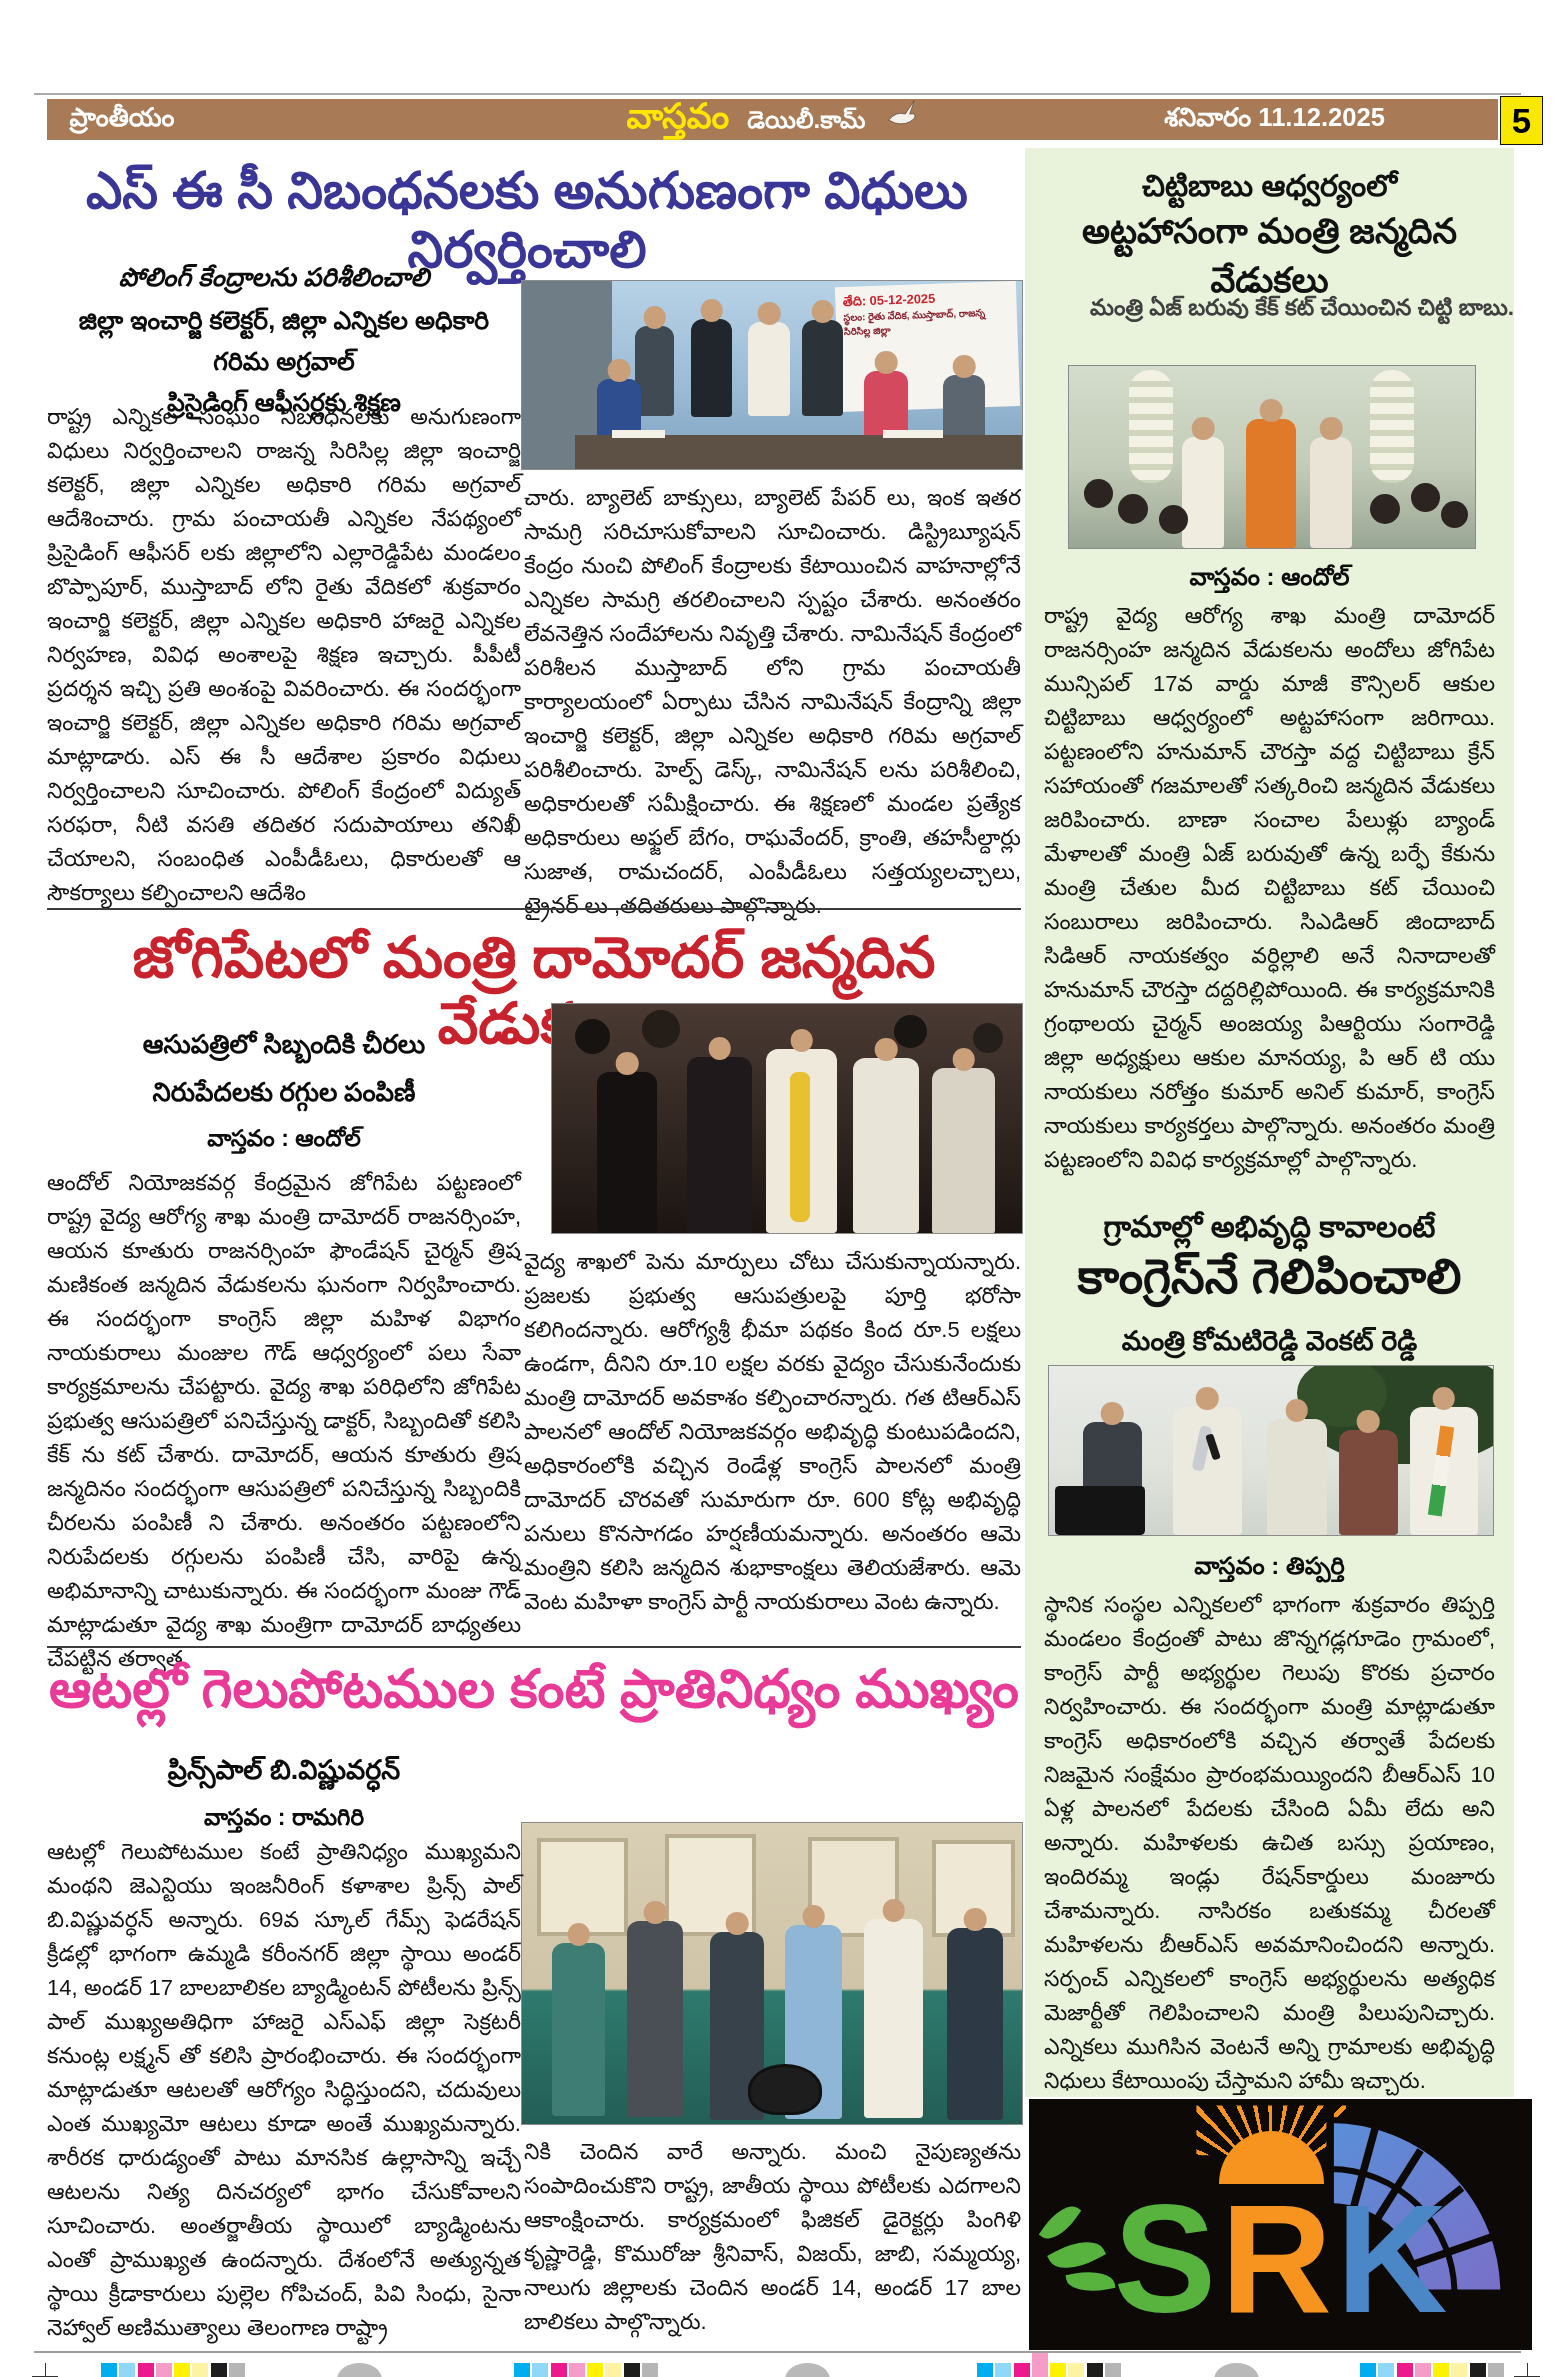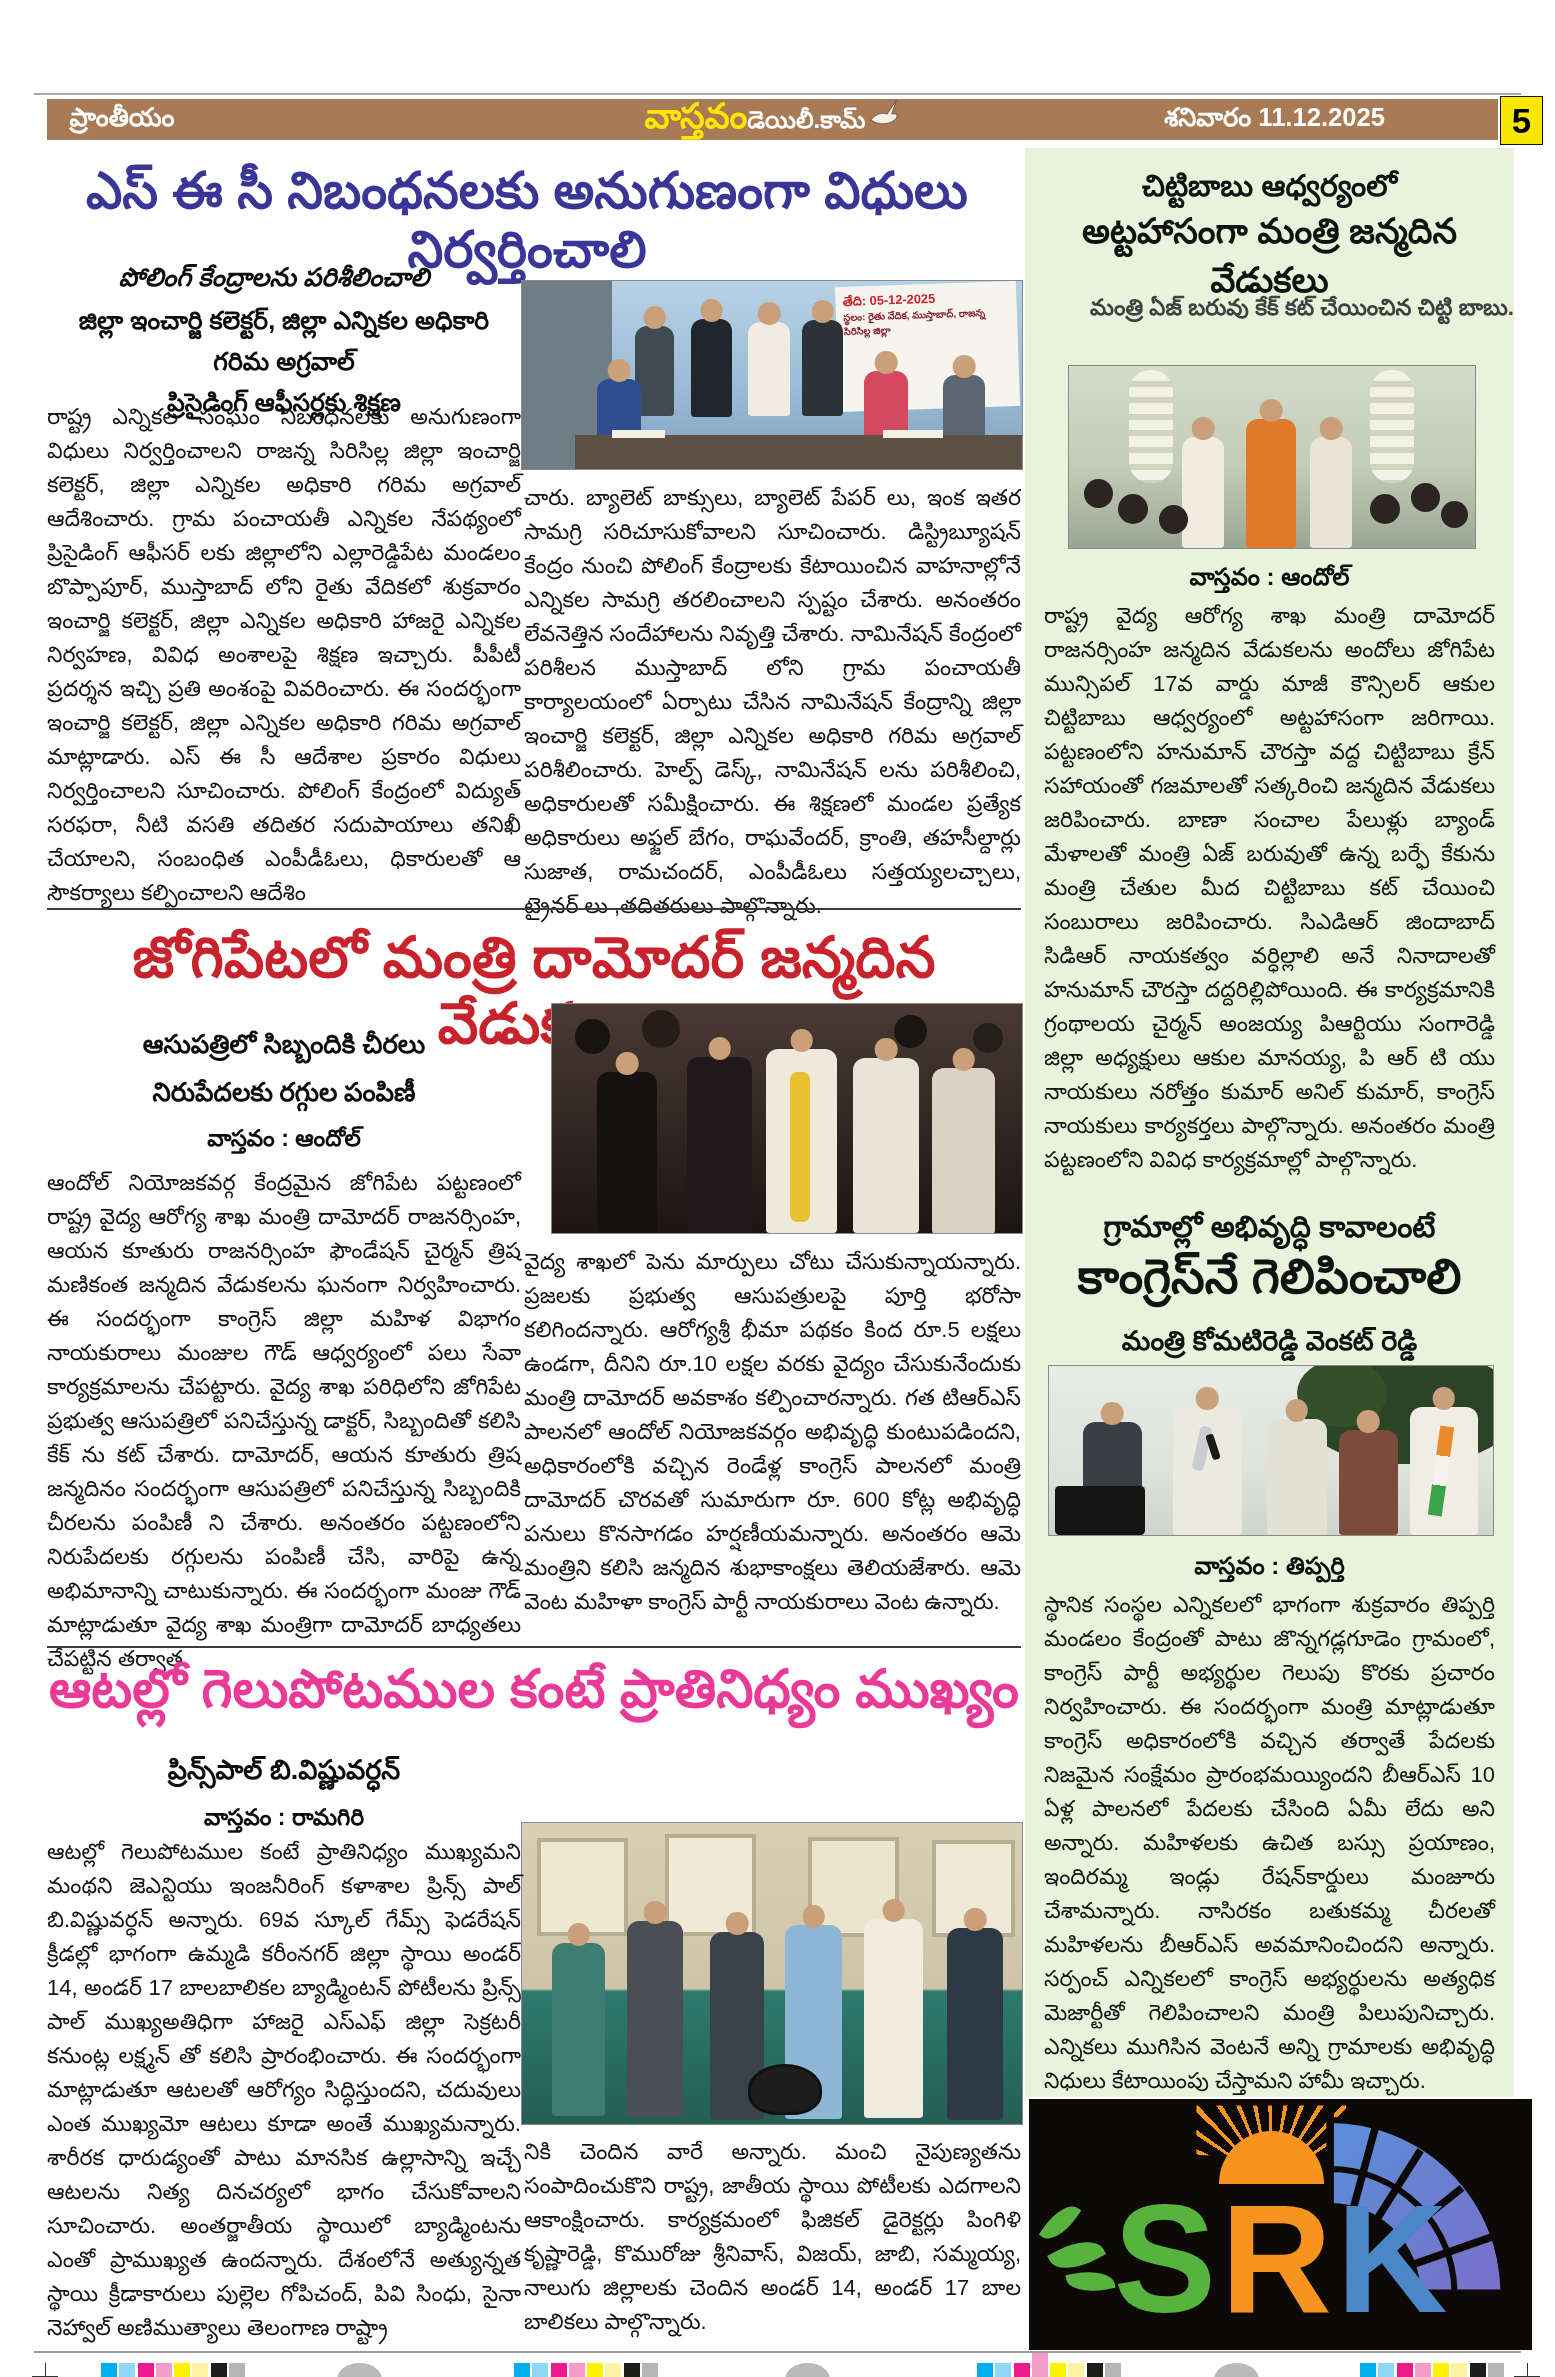--- a/index.html
+++ b/index.html
@@ -4,21 +4,21 @@
 <style>
   html,body{margin:0;padding:0;background:#ffffff;}
   .page{position:relative;width:1555px;height:2377px;background:#ffffff;
         font-family:"Liberation Sans","DejaVu Sans",sans-serif;overflow:hidden;margin-top:28px;}
   .abs{position:absolute;}
 
   
   .toprule{position:absolute;background:#a9a9a9;}
   .masthead{position:absolute;background:#a87a55;color:#ffffff;display:flex;align-items:center;}
   .mh-left{position:absolute;left:22.6px;top:50%;transform:translateY(-50%);font-size:25.6px;font-weight:700;}
-  .mh-center{position:absolute;left:50%;top:50%;transform:translate(-50%,-50%);display:flex;align-items:baseline;gap:0;white-space:nowrap;}
+  .mh-center{position:absolute;left:50%;top:50%;transform:translate(-50%,-50%);display:flex;align-items:baseline;gap:18px;white-space:nowrap;}
   .mh-brand{color:#ffe600;font-size:35px;font-weight:800;}
   .mh-suffix{color:#ffffff;font-size:24px;font-weight:600;}
   .mh-date{position:absolute;right:113px;top:50%;transform:translateY(-50%);font-size:25.6px;font-weight:600;}
   .pagebox{position:absolute;background:#f8e800;color:#000;display:flex;align-items:center;justify-content:center;
            font-size:35px;font-weight:800;border:1.5px solid #111;}
 
   
   .h-main{position:absolute;font-weight:800;text-align:center;line-height:1.15;}
   .h-blue{color:#3a3697;}
   .h-red{color:#c8232c;}

